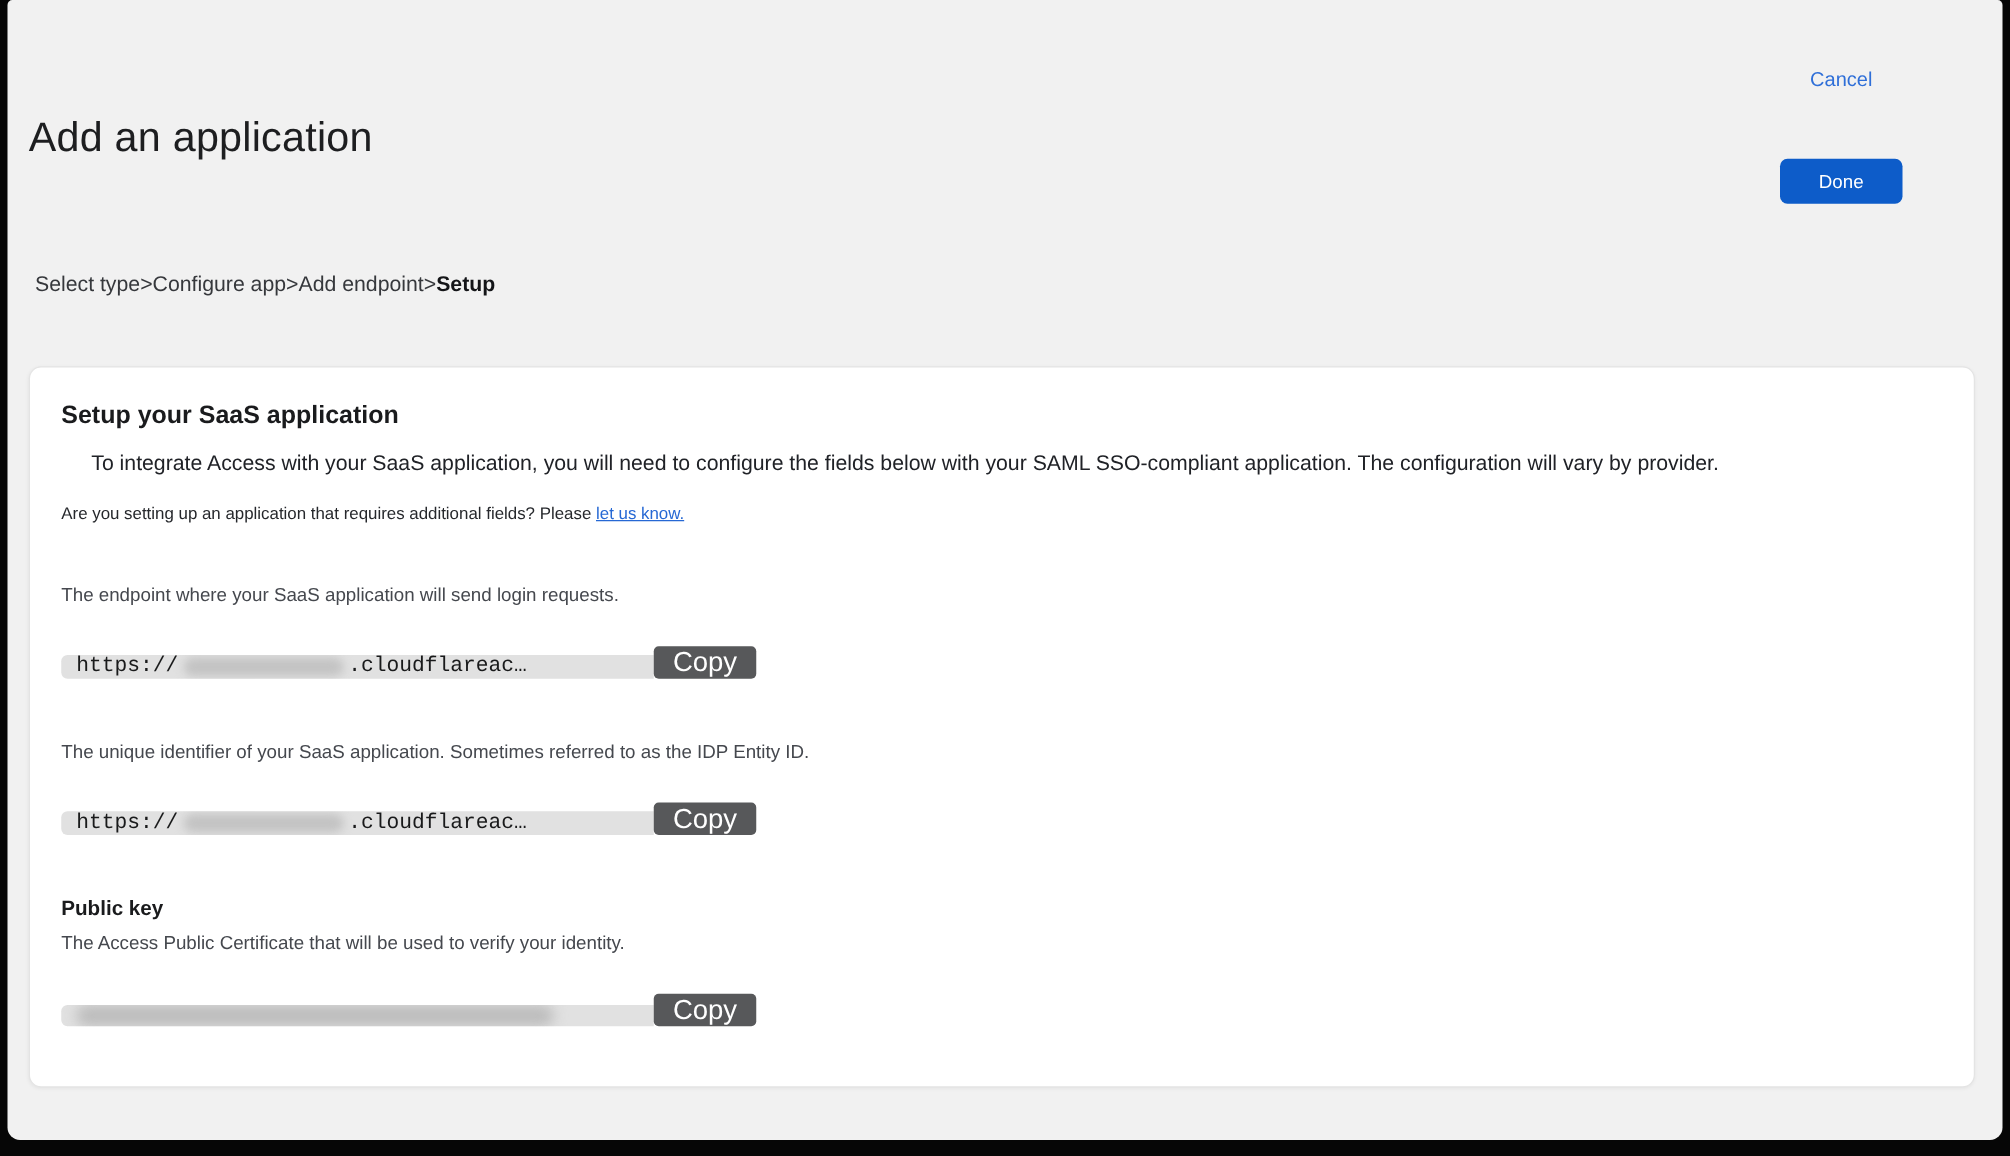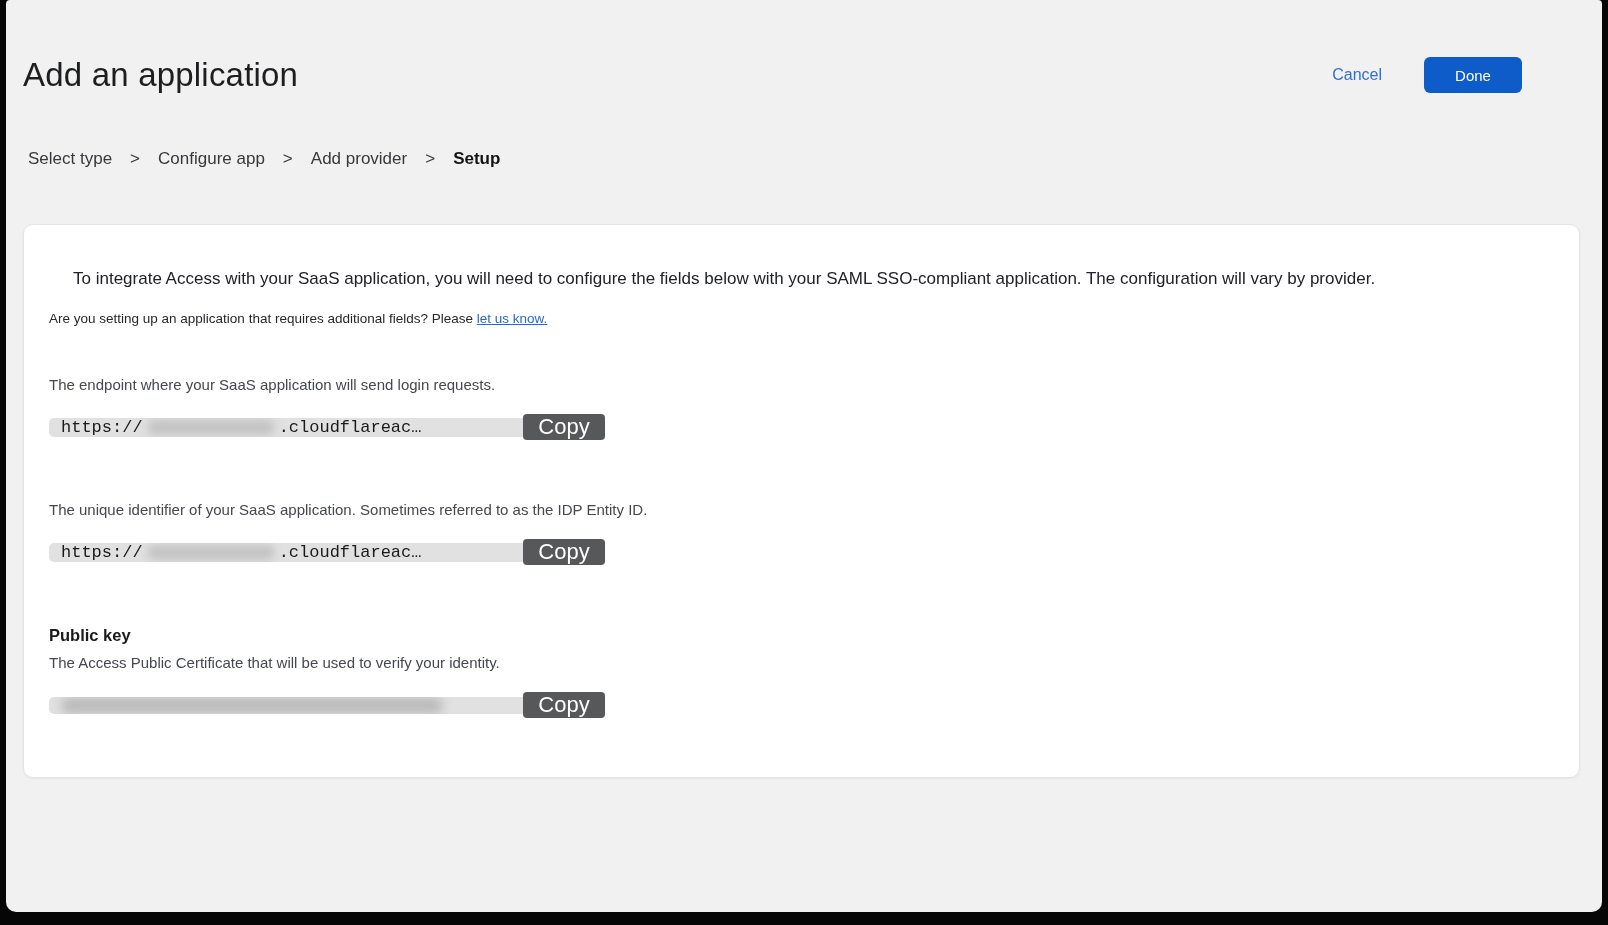--- a/index.html
+++ b/index.html
@@ -38,21 +38,22 @@
   }
   .page-title{
     font-size:33px;
     font-weight:400;
     letter-spacing:0.2px;
     color:var(--text-main);
   }
   .header-actions{
     display:flex;
     align-items:center;
-    gap:42px;
+    gap:53px;
+    flex-direction:column;
   }
   .cancel-link{
     color:#2f6fd8;
     font-size:16px;
     text-decoration:none;
     cursor:pointer;
   }
   .done-btn{
     background:var(--blue-btn);
     color:#fff;
@@ -64,21 +65,20 @@
     width:98px;
     height:36px;
     cursor:pointer;
   }
   
   .breadcrumb{
     margin:55px 0 4px 22px;
     font-size:17px;
     color:#36383c;
     display:flex;
-    gap:18px;
     align-items:center;
   }
   .crumb{cursor:pointer;}
   .crumb.active{font-weight:700;color:#141518;cursor:default;}
   .crumb-sep{color:#36383c;}
   
   .card{
     margin:55px 22px 0 17px;
     background:var(--card-bg);
     border:1px solid var(--card-border);
@@ -116,21 +116,21 @@
     color:#1a1b1d;
   }
   .field-desc{
     margin-top:9px;
     font-size:15px;
     color:var(--text-muted);
   }
   .value-row{
     margin-top:10px;
     display:flex;
-    align-items:center;
+    align-items:flex-end;
     width:556px;
     height:48px;
   }
   .value-box{
     flex:1;
     background:var(--input-bg);
     border-radius:5px 0 0 5px;
     display:flex;
     align-items:center;
     padding:0 12px;
@@ -174,27 +174,28 @@
       <a class="cancel-link">Cancel</a>
       <button class="done-btn">Done</button>
     </div>
   </div>
 
   <nav class="breadcrumb">
     <span class="crumb">Select type</span>
     <span class="crumb-sep">&gt;</span>
     <span class="crumb">Configure app</span>
     <span class="crumb-sep">&gt;</span>
-    <span class="crumb">Add provider</span>
+    <span class="crumb">Add endpoint</span>
     <span class="crumb-sep">&gt;</span>
     <span class="crumb active">Setup</span>
   </nav>
 
   <section class="card">
 
+    <h2 class="card-heading">Setup your SaaS application</h2>
 
     <p class="card-lead">To integrate Access with your SaaS application, you will need to configure the fields below with your SAML SSO-compliant application. The configuration will vary by provider.</p>
 
     <p class="card-note"><span>Are you setting up an application that requires additional fields? Please</span> <a>let us know.</a></p>
 
     <div class="field">
       <p class="field-desc">The endpoint where your SaaS application will send login requests.</p>
       <div class="value-row">
         <div class="value-box">
           <span class="mono">https://</span>

